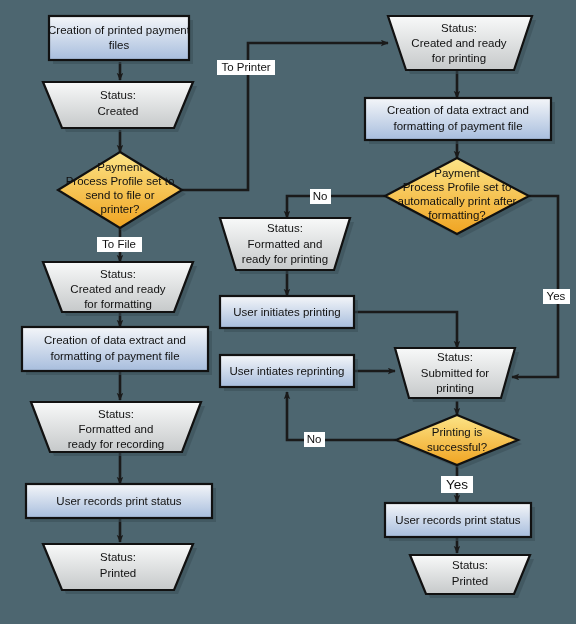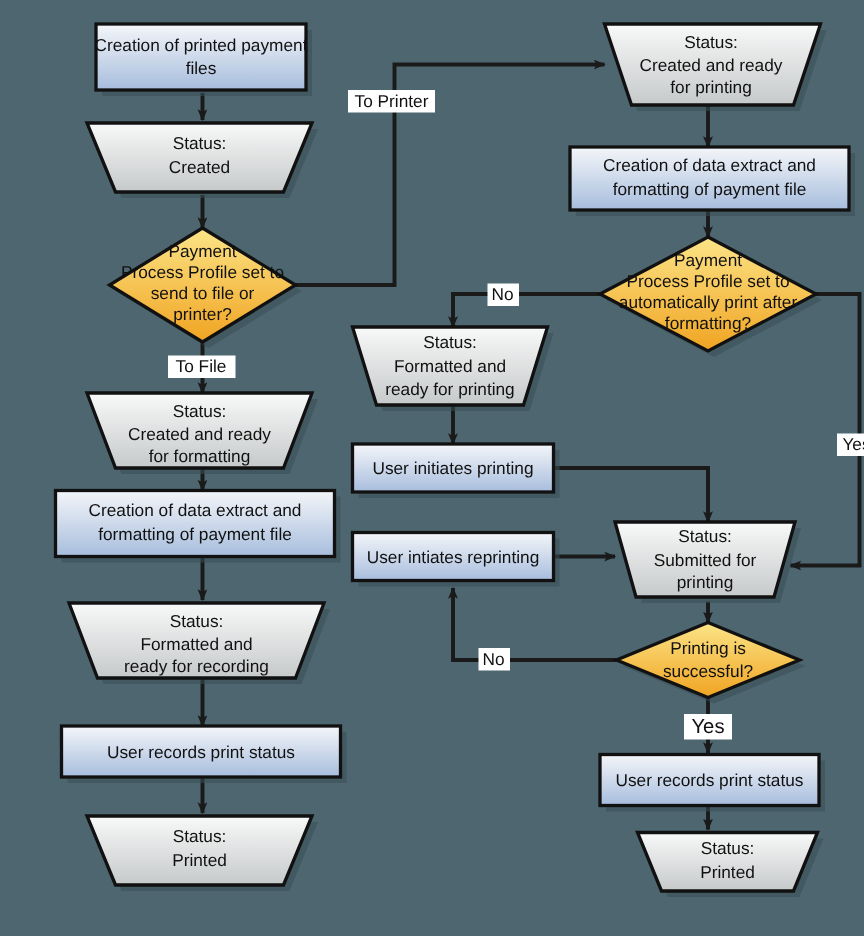--- a/index.html
+++ b/index.html
@@ -2,21 +2,21 @@
 <html><head>
 <meta charset="utf-8">
 <style>
   html,body{margin:0;padding:0;}
   body{
     width:576px;height:624px;
     background:#4d6670;
     font-family:"Liberation Sans", sans-serif;
     overflow:hidden;
   }
-  #stage{position:relative;width:492px;height:624px;padding-left:15px;}
+  #stage{position:relative;width:492px;height:624px;}
   svg{display:block;}
   .nodetext{
     font-family:"Liberation Sans", sans-serif;
     font-size:11.5px;
     fill:#111111;
     text-anchor:middle;
     dominant-baseline:middle;
   }
   .edgelabel{
     font-family:"Liberation Sans", sans-serif;

